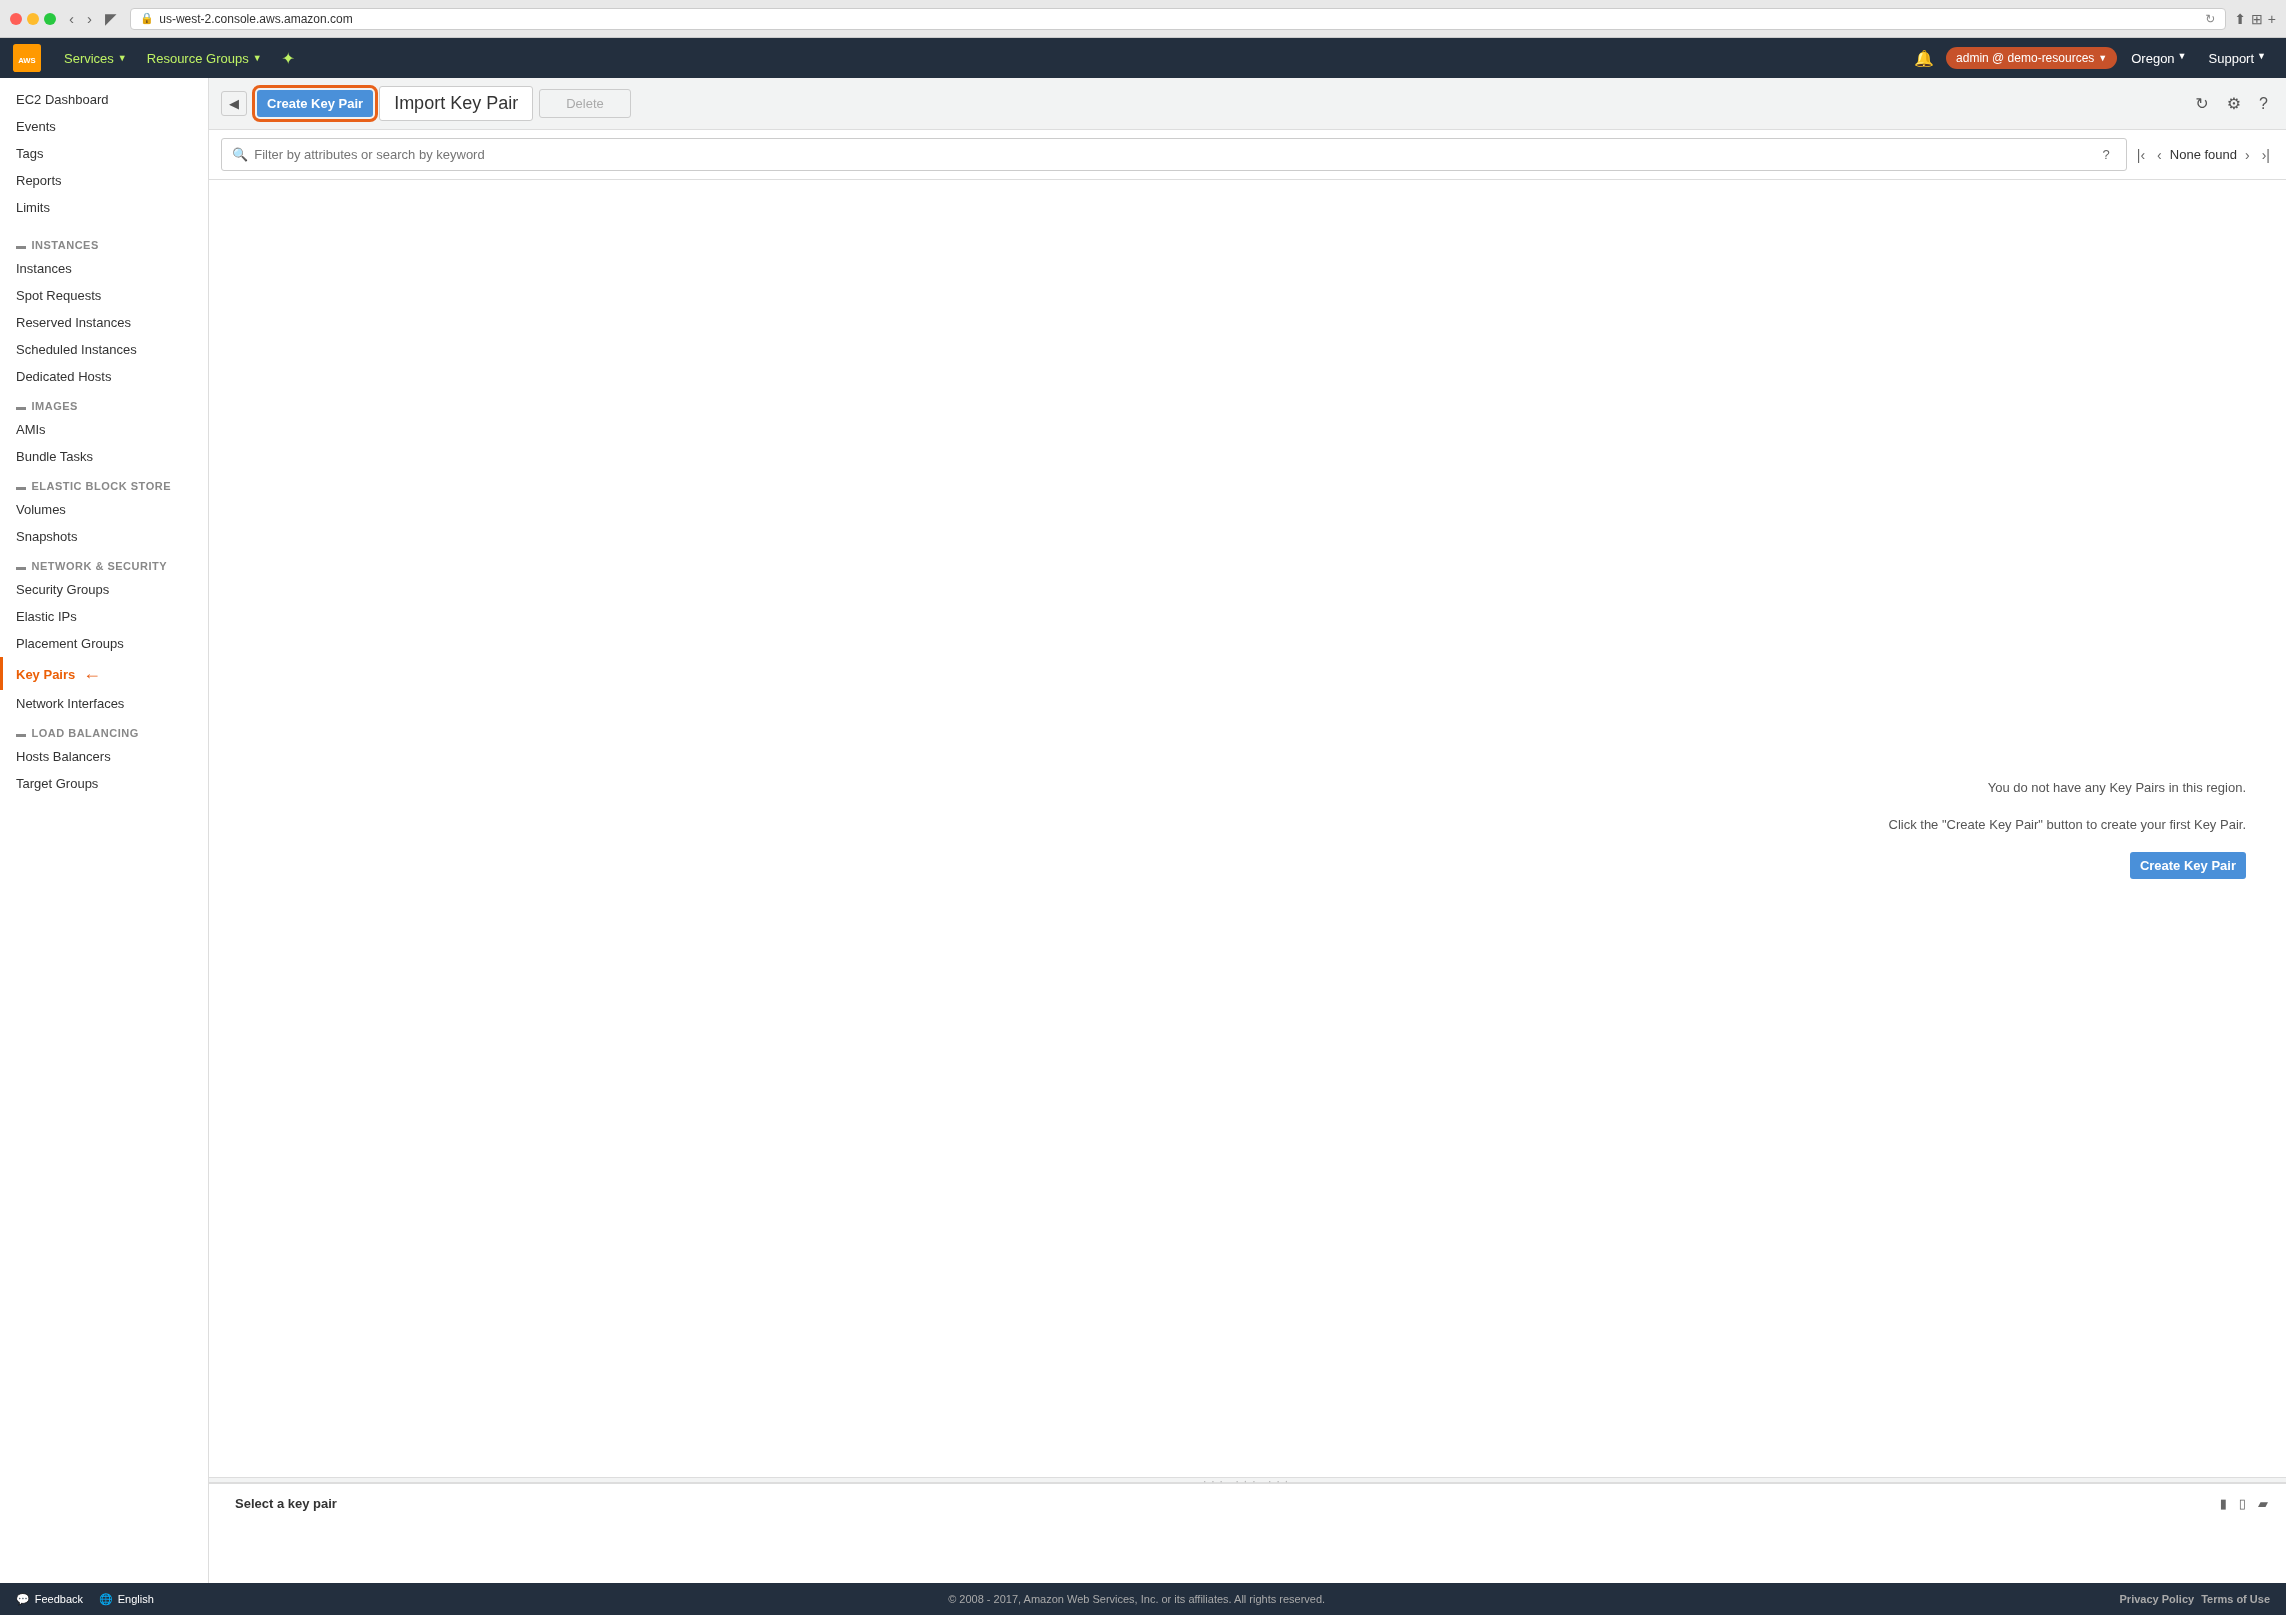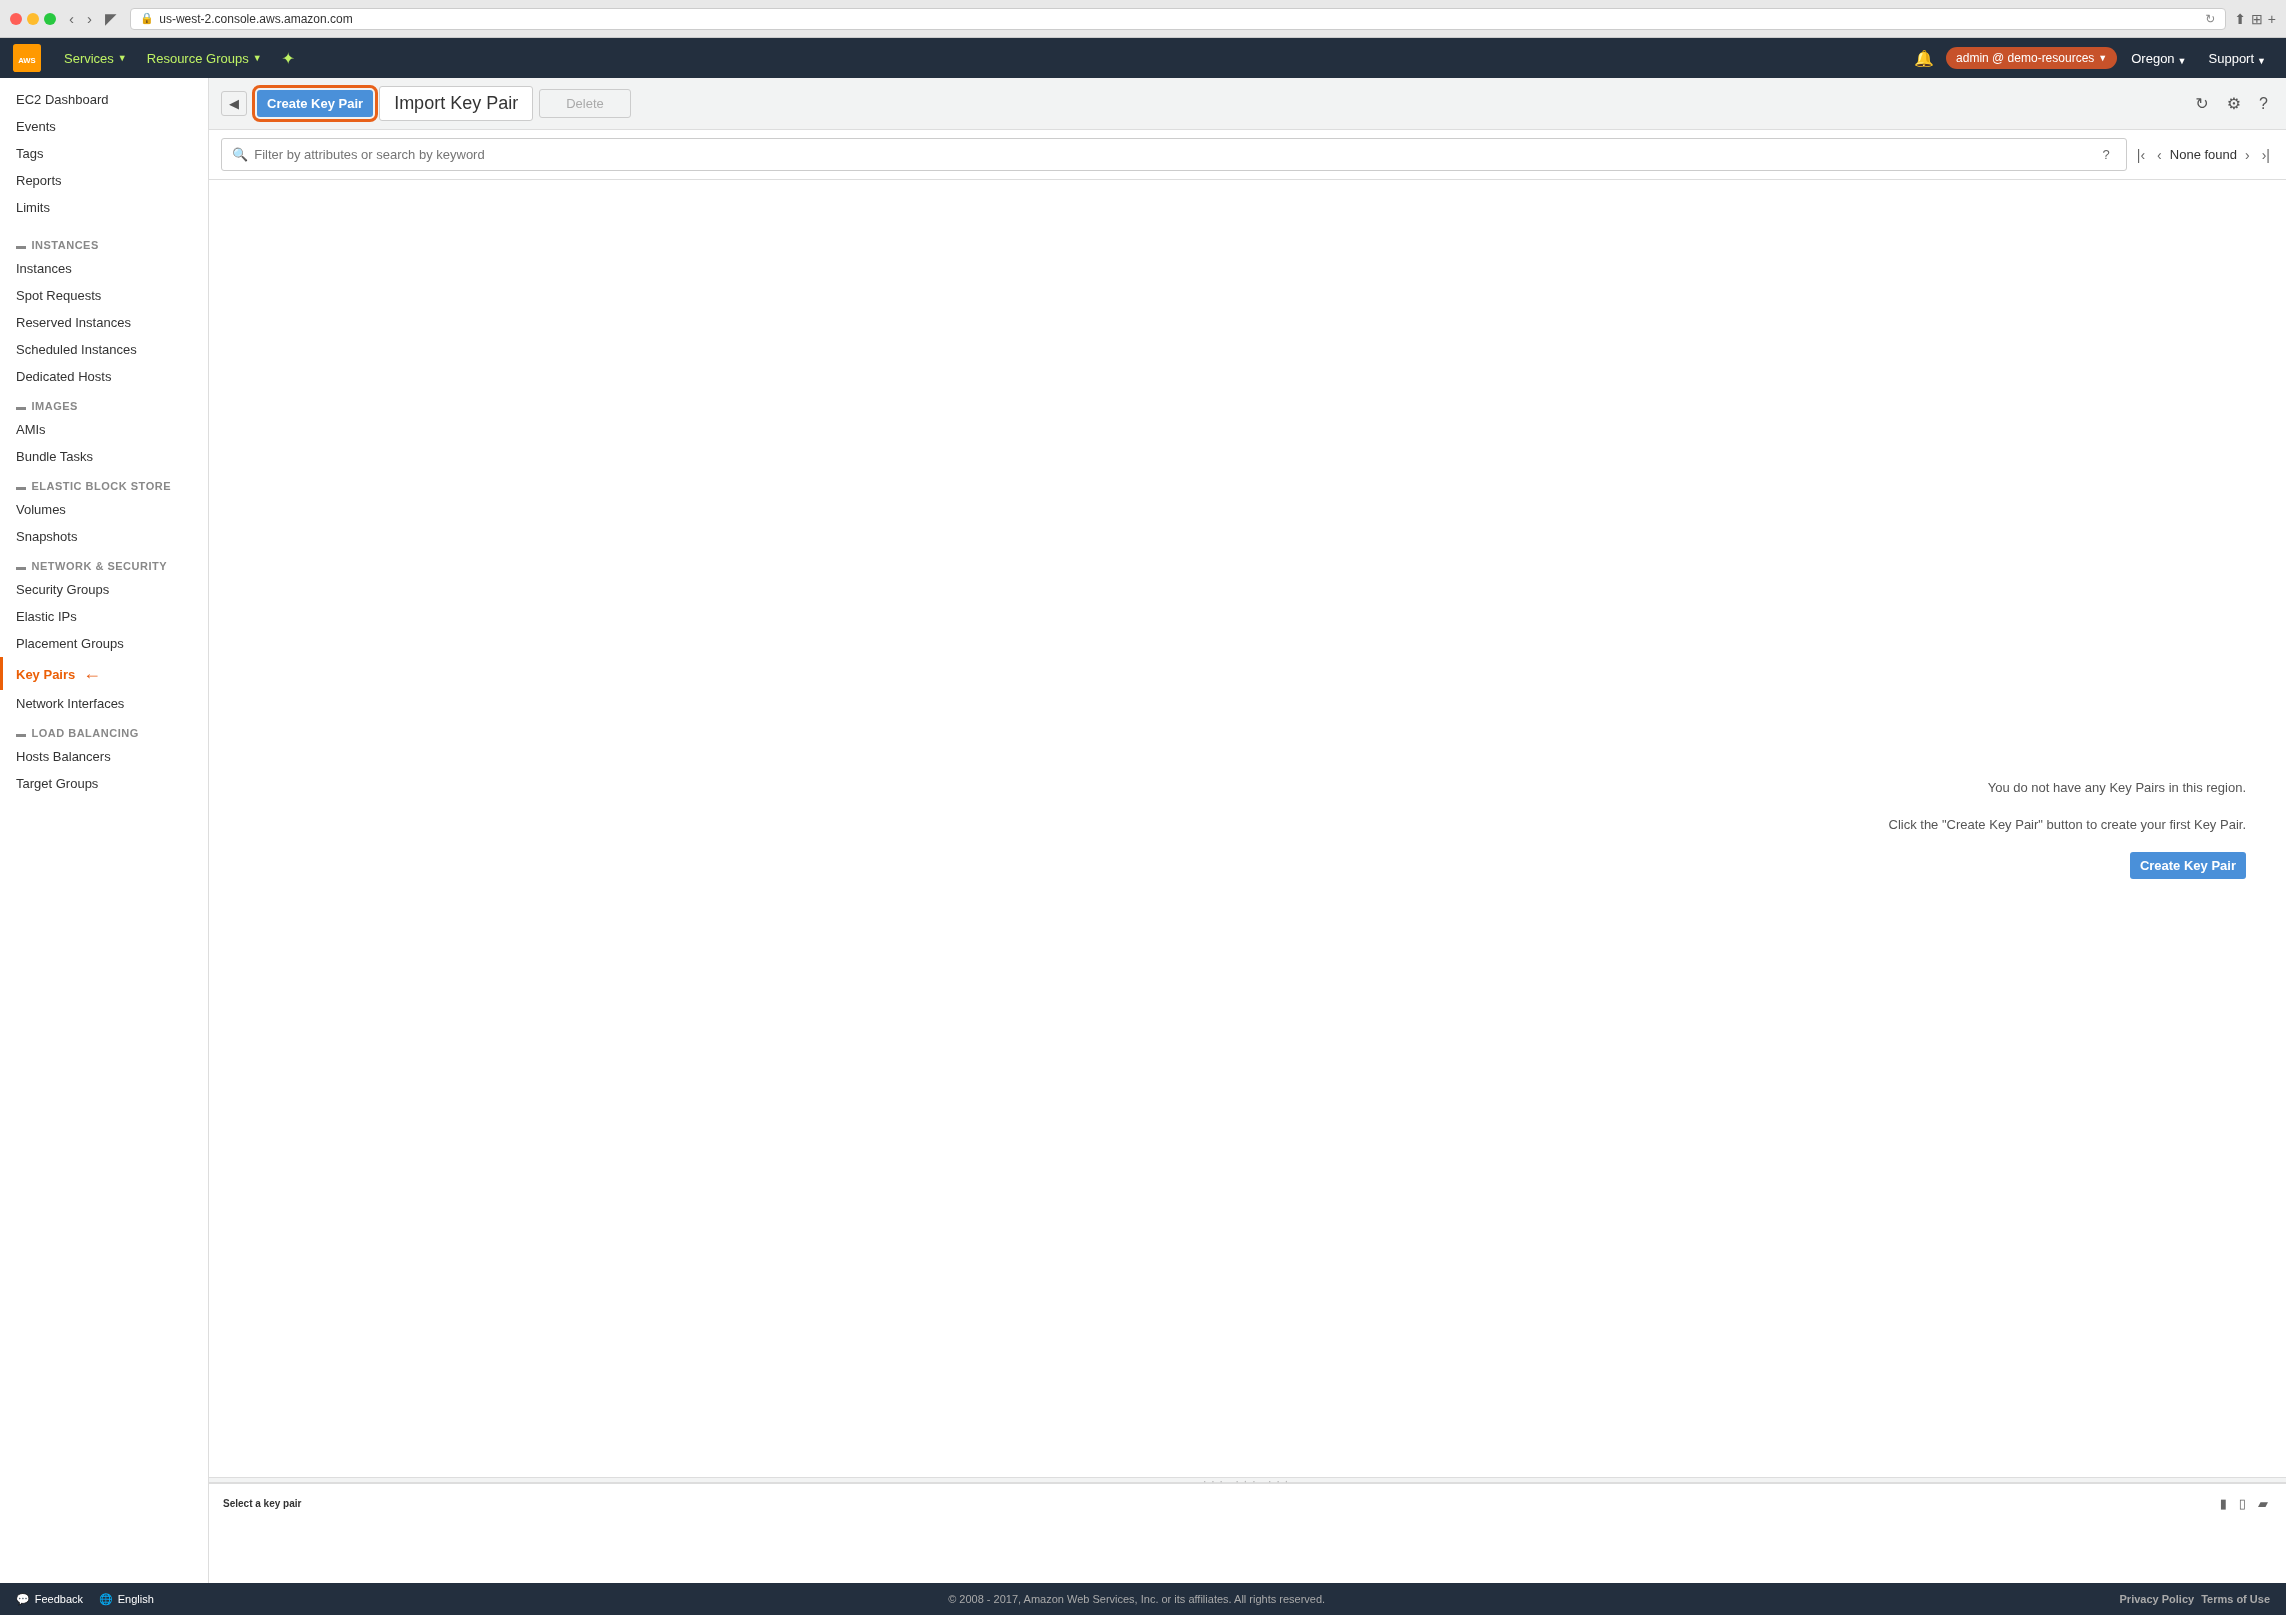--- a/index.html
+++ b/index.html
@@ -27,21 +27,21 @@
     }
     .nav-spacer { flex: 1; }
     .nav-right { display: flex; align-items: center; gap: 6px; }
     .nav-bell { color: #ccc; font-size: 16px; cursor: pointer; padding: 6px; }
     .nav-account {
       background: #c7522a; border-radius: 12px; padding: 4px 10px;
       font-size: 12px; cursor: pointer; display: flex; align-items: center; gap: 4px;
     }
     .nav-region, .nav-support {
       color: #fff; font-size: 13px; cursor: pointer;
-      display: flex; align-items: flex-end; gap: 3px; padding: 6px 8px;
+      display: flex; align-items: flex-start; gap: 3px; padding: 6px 8px;
     }
     .caret { font-size: 9px; }
 
     
     .browser-chrome {
       background: #e8e8e8;
       border-bottom: 1px solid #ccc;
       display: flex;
       align-items: center;
       padding: 6px 10px;
@@ -209,21 +209,21 @@
       border-top: 1px solid #ddd;
       padding: 10px 14px;
       display: flex;
       flex-direction: column;
       flex-shrink: 0;
     }
     .bottom-panel-header {
       display: flex; align-items: center; justify-content: space-between;
       margin-bottom: 8px;
     }
-    .bottom-panel-title { font-size: 10px; font-weight: 600; color: #333; }
+    .bottom-panel-title { font-size: 13px; font-weight: 600; color: #333; margin-left: 12px; }
     .bottom-panel-icons { display: flex; gap: 4px; }
     .bottom-panel-icon { cursor: pointer; color: #666; font-size: 13px; padding: 2px 4px; }
 
     
     .footer {
       background: #232f3e;
       color: #aaa;
       display: flex;
       align-items: center;
       justify-content: space-between;

